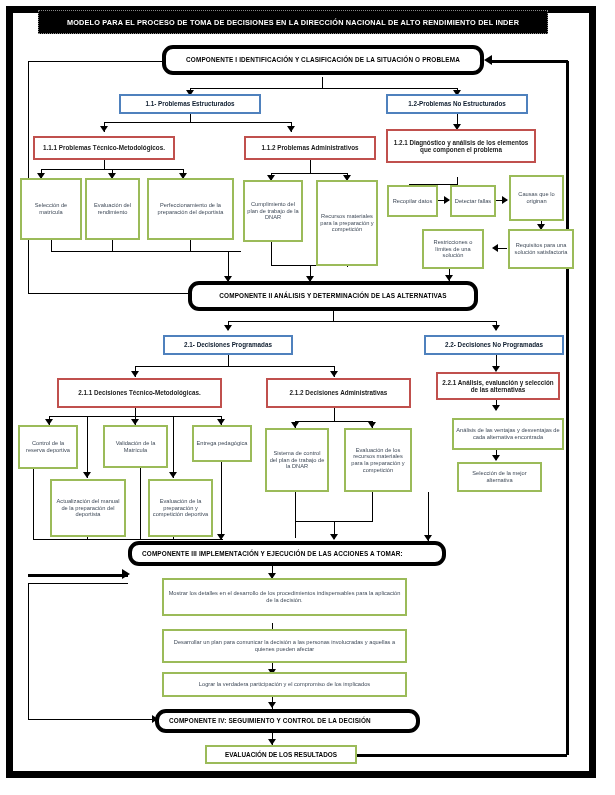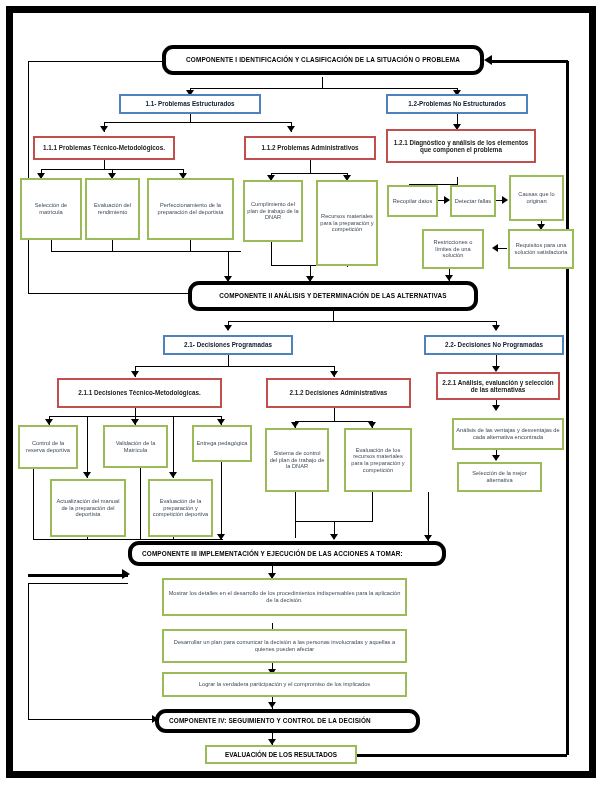--- a/index.html
+++ b/index.html
@@ -39,20 +39,23 @@
   .arw.right{border-top:4px solid transparent;border-bottom:4px solid transparent;border-left:6px solid #000;}
   .arw.leftbig{border-top:5px solid transparent;border-bottom:5px solid transparent;border-right:8px solid #000;}
   .arw.rightbig{border-top:5px solid transparent;border-bottom:5px solid transparent;border-left:8px solid #000;}
 </style>
 </head>
 <body>
 
 <div id="page">
   <div id="outerframe"></div>
 
+  <div class="title-banner">
+    <span>MODELO PARA EL PROCESO DE TOMA DE DECISIONES EN LA DIRECCIÓN NACIONAL DE ALTO RENDIMIENTO DEL INDER</span>
+  </div>
 
   <div class="ln h" style="left:28px;top:61px;width:134px;"></div>
   <div class="ln v" style="left:28px;top:61px;height:233px;"></div>
   <div class="ln h" style="left:28px;top:293px;width:160px;"></div>
 
   <div class="ln v thick" style="left:566px;top:61px;height:694px;"></div>
   <div class="ln h thick" style="left:490px;top:59.5px;width:78px;"></div>
   <div class="arw leftbig" style="left:484px;top:55px;"></div>
   <div class="ln h thick" style="left:357px;top:754px;width:210px;"></div>
 

